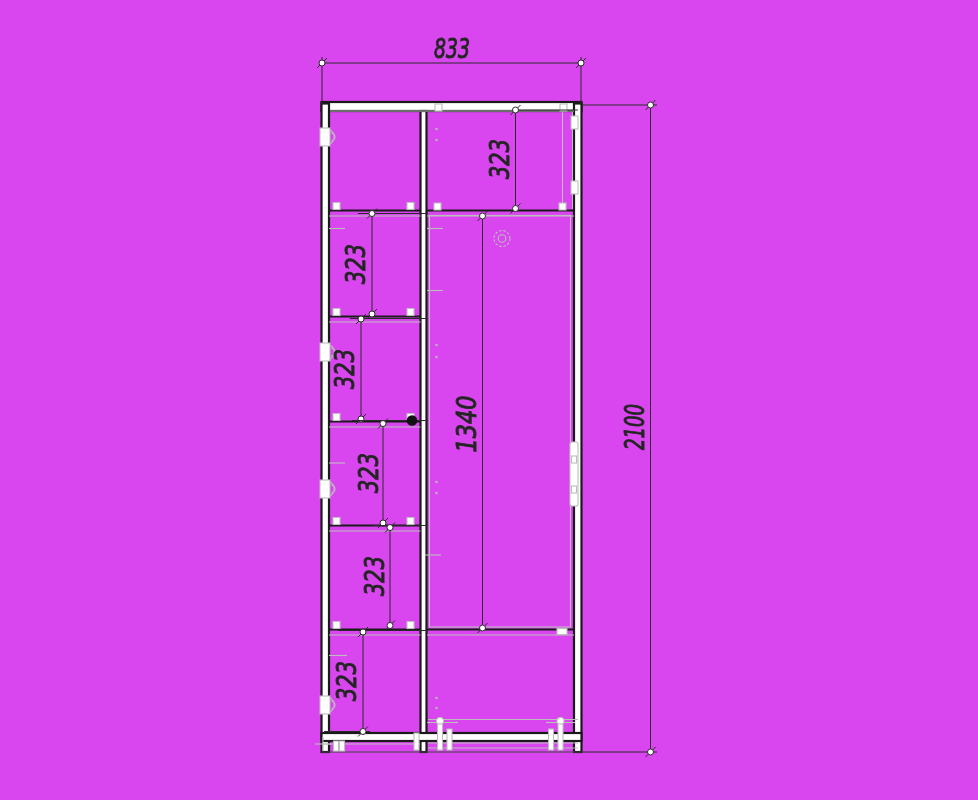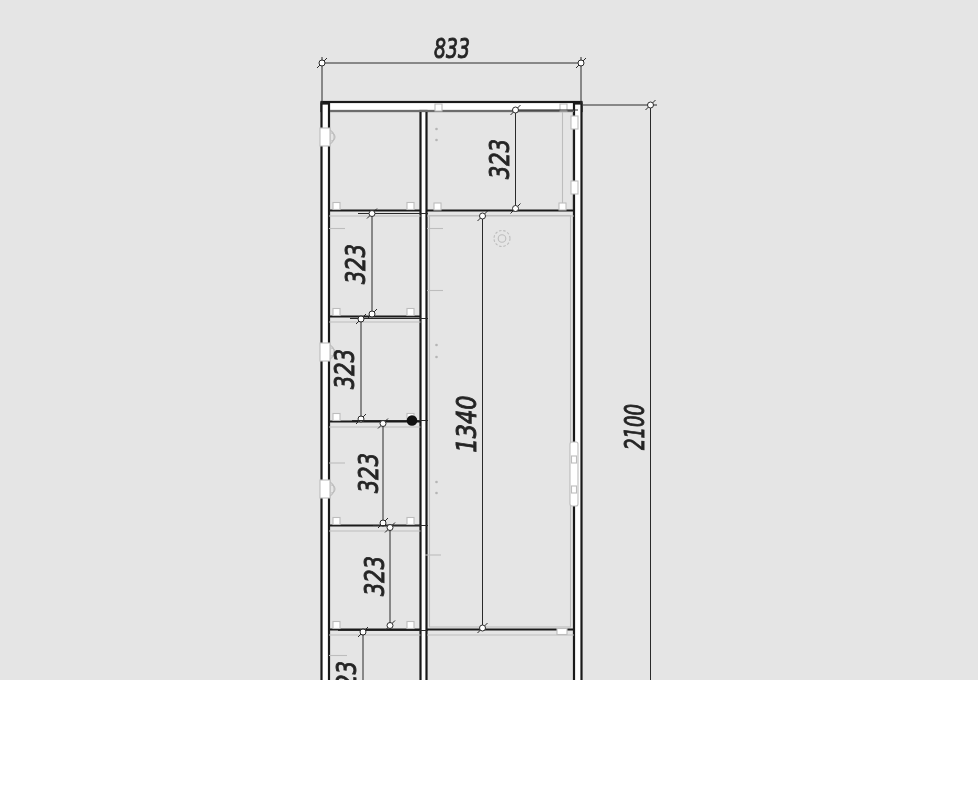--- a/index.html
+++ b/index.html
@@ -1,16 +1,16 @@
 <!DOCTYPE html>
 <html><head>
 <meta charset="utf-8">
 <style>
   html,body{margin:0;padding:0;background:#ffffff;}
-  .canvas{position:relative;width:978px;height:680px;background:#e5e5e5;overflow:hidden;}
+  .canvas{position:relative;width:978px;height:800px;background:#d946ef;overflow:hidden;}
   svg{display:block;}
   svg text{
     font-family:"DejaVu Sans",sans-serif;
     font-style:italic;
     font-size:26px;
     fill:#222222;
   }
   .carc{fill:#ffffff;stroke:#1a1a1a;stroke-width:2.2;}
   .ln-b{stroke:#1a1a1a;stroke-width:1.8;fill:none;}
   .ln-b2{stroke:#1a1a1a;stroke-width:2.2;fill:none;}

